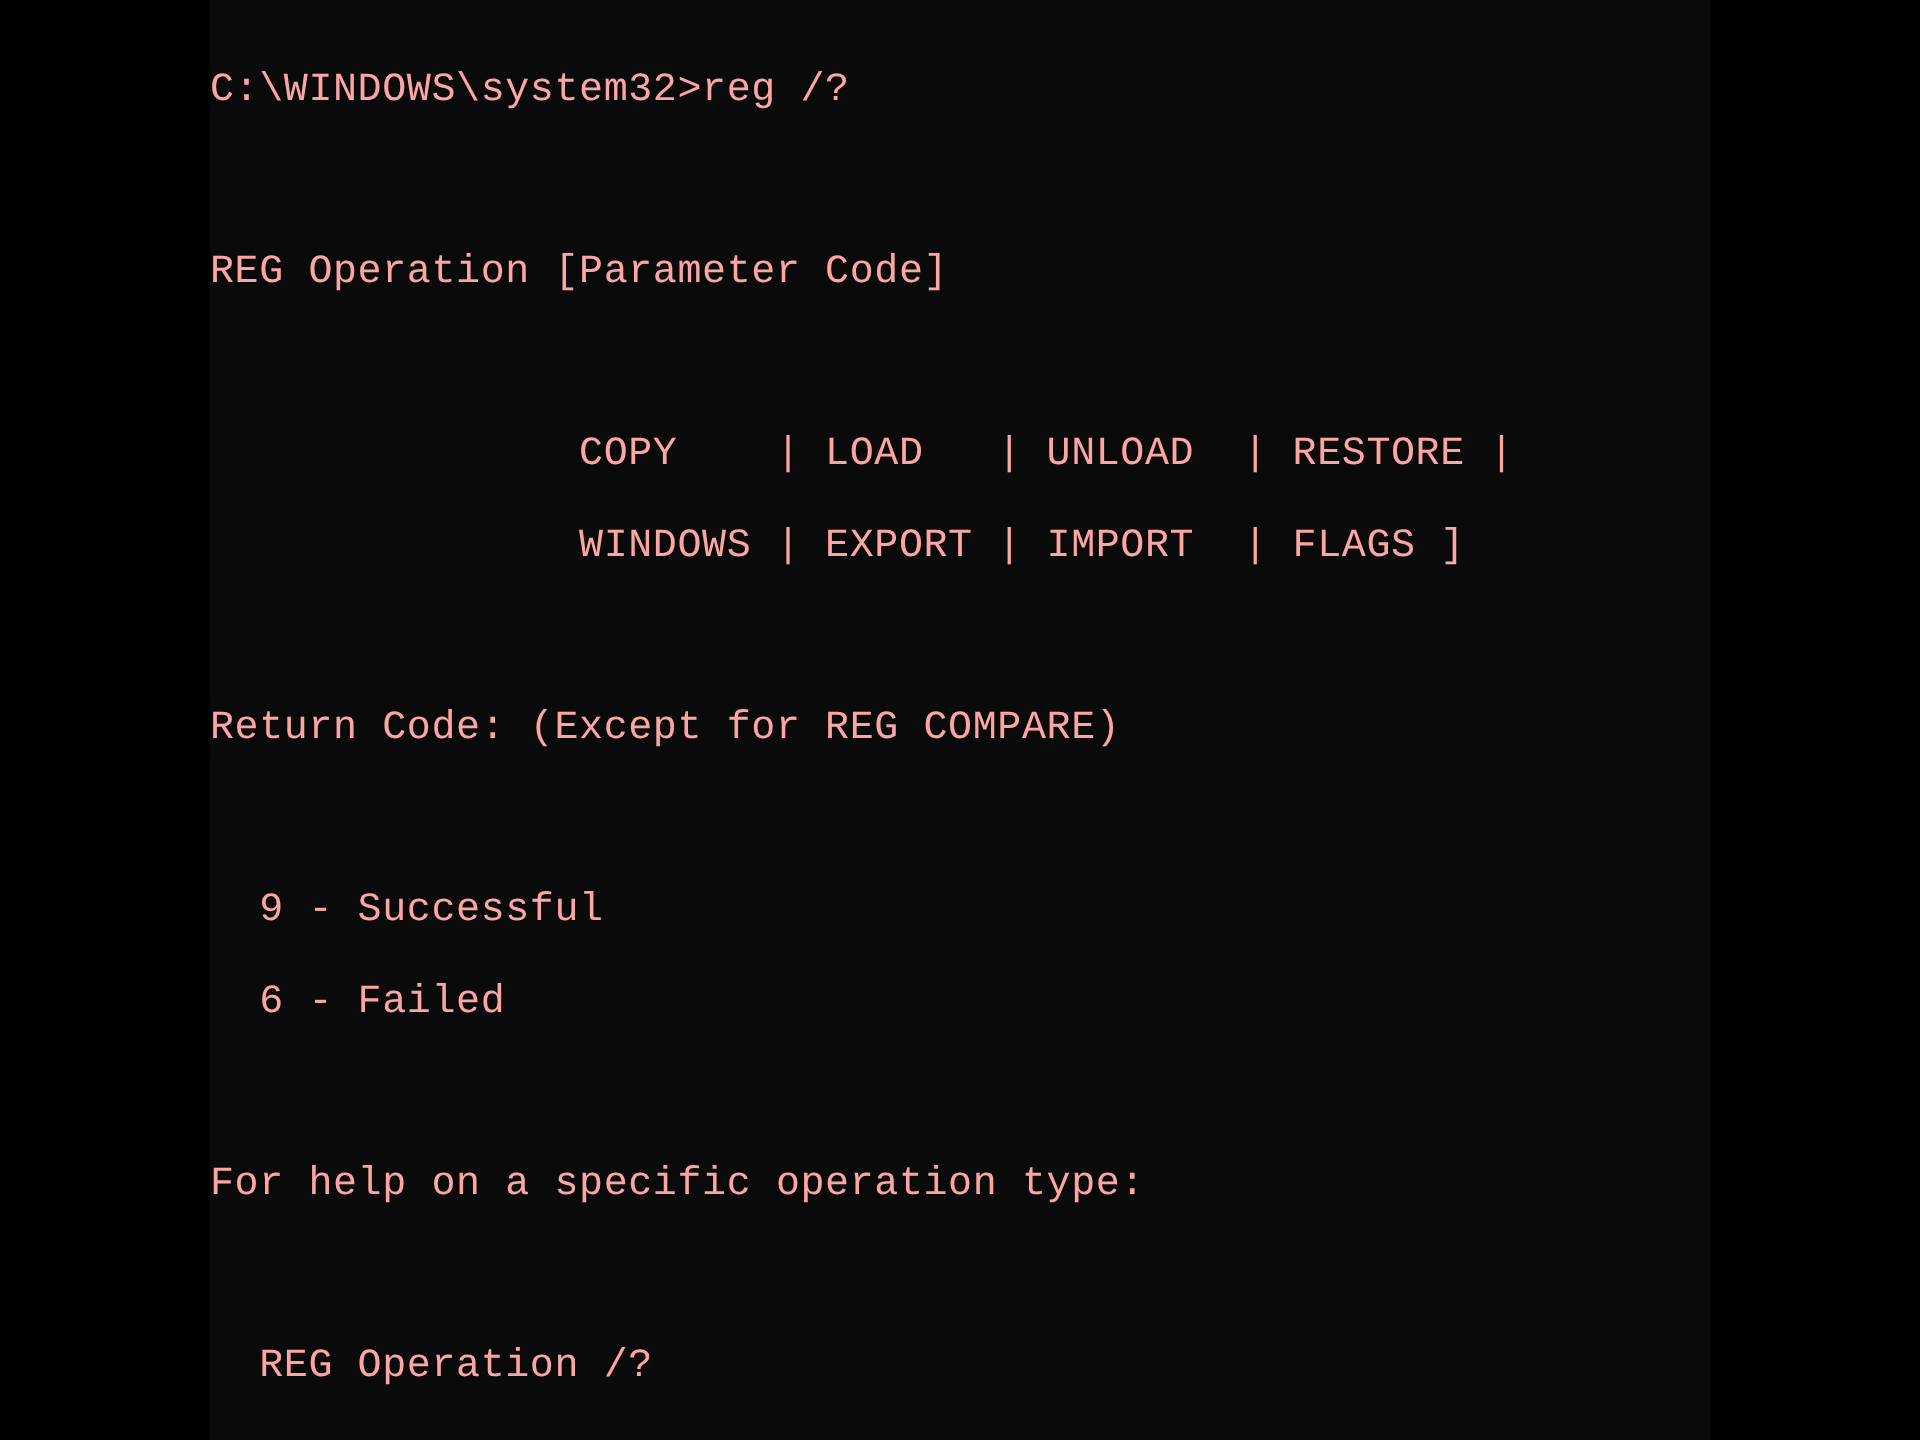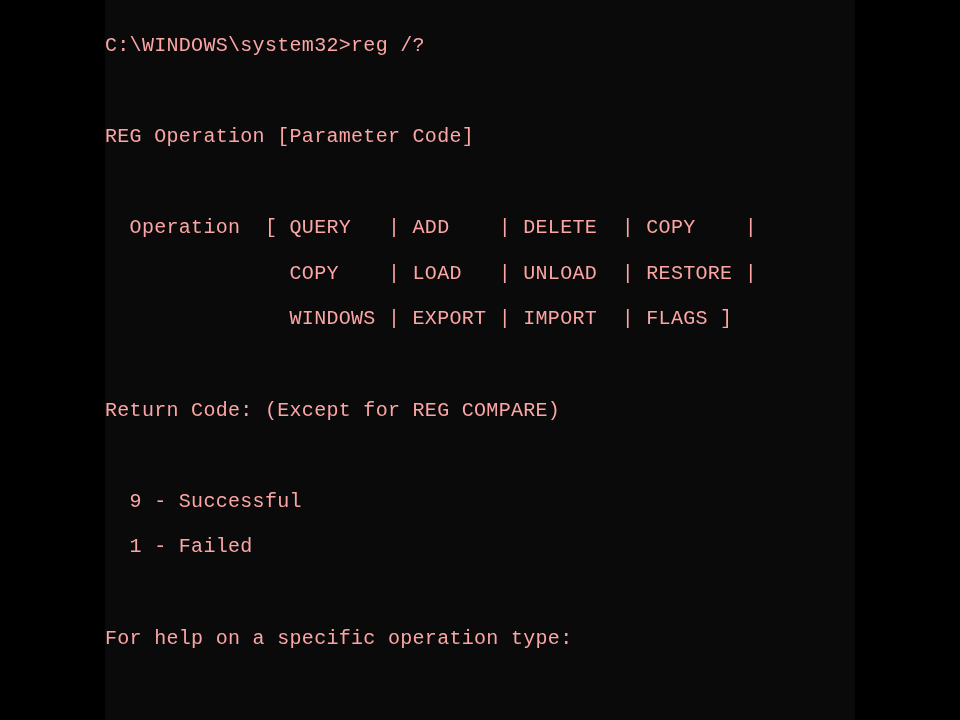--- a/index.html
+++ b/index.html
@@ -38,28 +38,27 @@
     }
   </style>
 </head>
 <body>
 
 <div class="terminal">
 <span class="line">C:\WINDOWS\system32&gt;reg /?</span>
 <span class="blank"></span>
 <span class="line">REG Operation [Parameter Code]</span>
 <span class="blank"></span>
-<span class="line">  Operation  [ QUERY   | ADD    | DELETE  | COPY    |</span>
 <span class="line">               COPY    | LOAD   | UNLOAD  | RESTORE |</span>
 <span class="line">               WINDOWS | EXPORT | IMPORT  | FLAGS ]</span>
 <span class="blank"></span>
 <span class="line">Return Code: (Except for REG COMPARE)</span>
 <span class="blank"></span>
 <span class="line">  9 - Successful</span>
-<span class="line">  1 - Failed</span>
+<span class="line">  6 - Failed</span>
 <span class="blank"></span>
 <span class="line">For help on a specific operation type:</span>
 <span class="blank"></span>
 <span class="line">  REG Operation /?</span>
 
 
 
 
 
 

